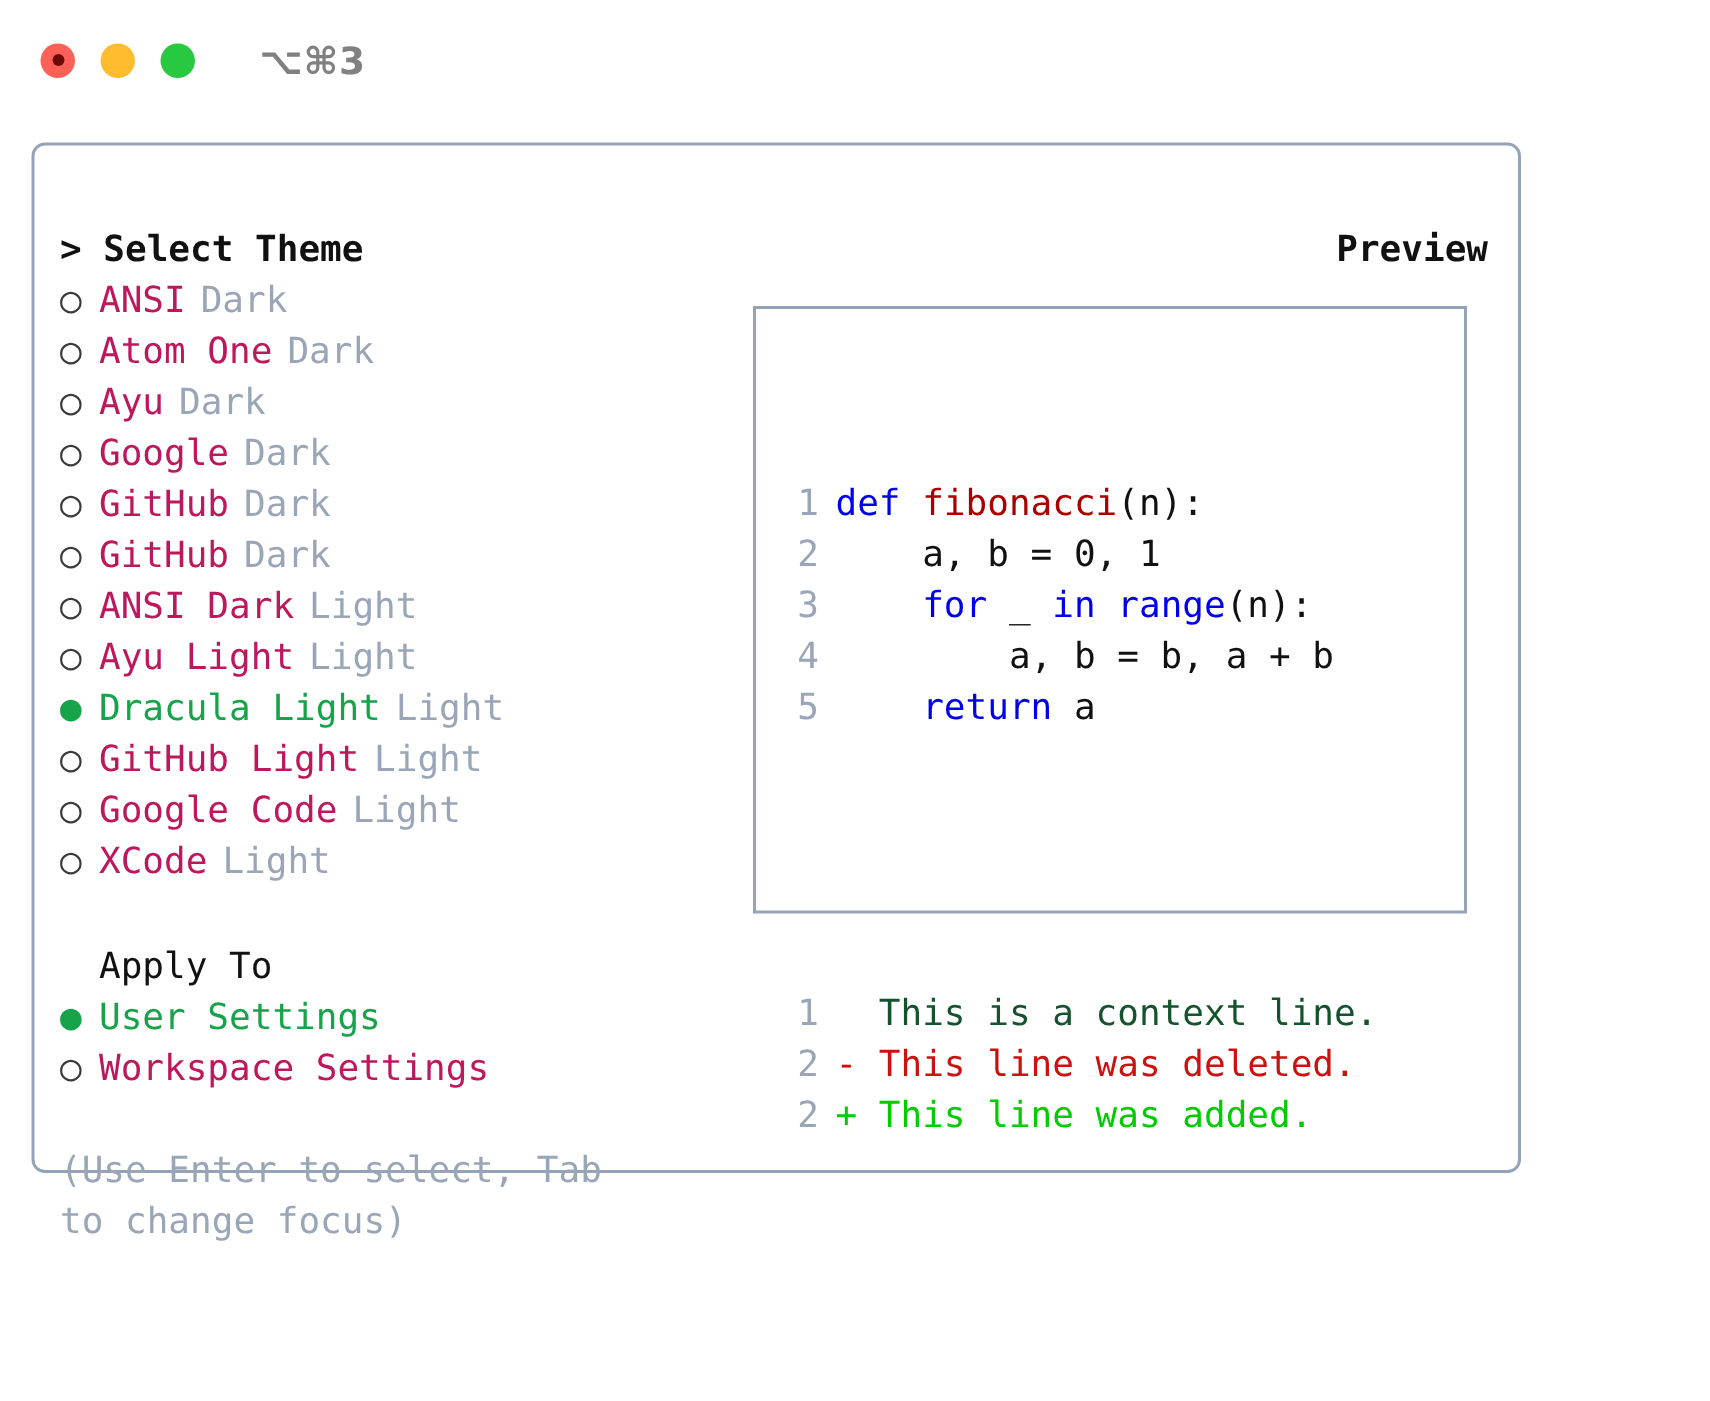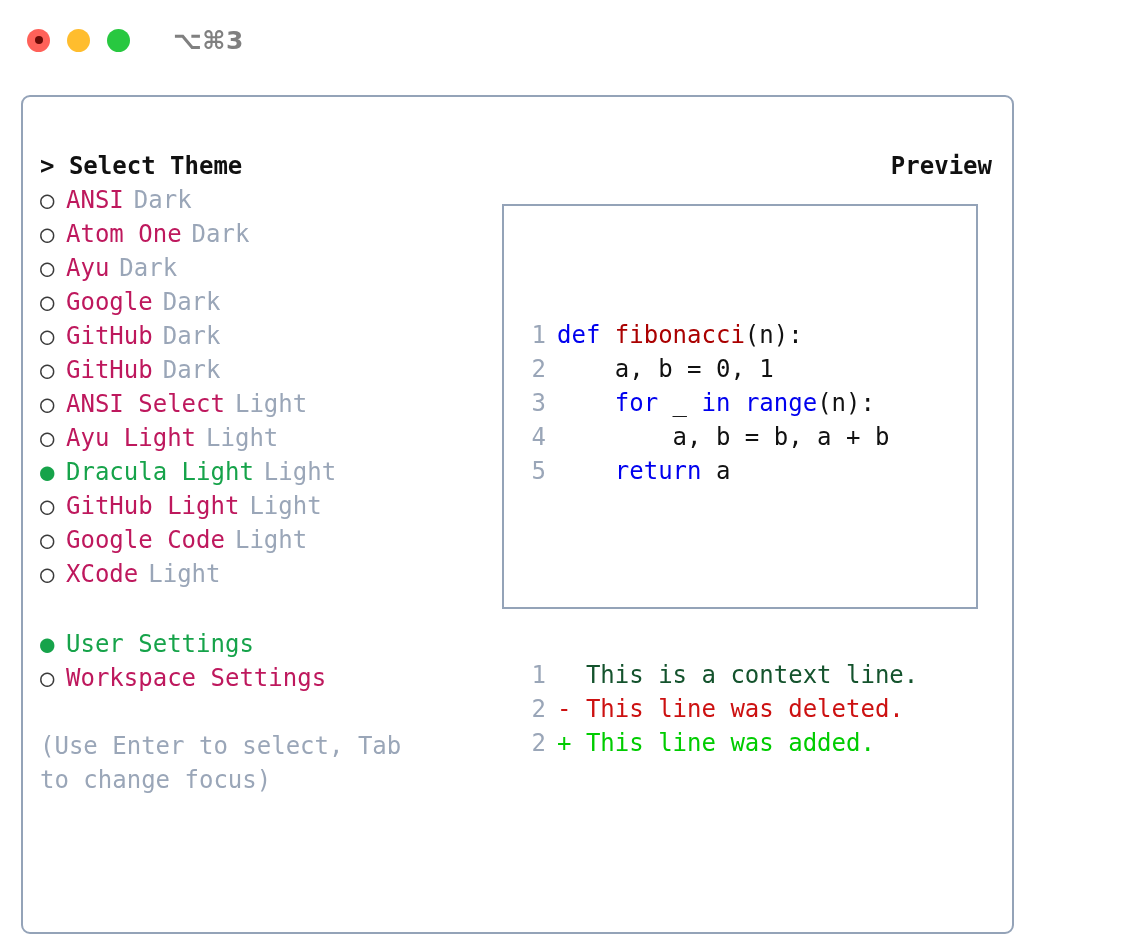--- a/index.html
+++ b/index.html
@@ -63,21 +63,21 @@
     letter-spacing: 0.5px;
     font-family: "DejaVu Sans", "Liberation Sans", sans-serif;
   }
 
   
   .window {
     position: absolute;
     left: 21px;
     top: 95px;
     width: 993px;
-    height: 839px;
+    height: 687px;
     border: 2px solid #94a3b8;
     border-radius: 9px;
     box-sizing: border-box;
     background: #ffffff;
   }
 
   .columns {
     position: absolute;
     left: 0; top: 0;
     width: 100%; height: 100%;
@@ -207,28 +207,29 @@
 
       <div class="left-pane">
         <div class="section-header">&gt; Select Theme</div>
         <div id="theme-list">
             <div class="opt-row"><span class="marker">○</span><span class="opt-name">ANSI</span><span class="opt-kind">Dark</span></div>
             <div class="opt-row"><span class="marker">○</span><span class="opt-name">Atom One</span><span class="opt-kind">Dark</span></div>
             <div class="opt-row"><span class="marker">○</span><span class="opt-name">Ayu</span><span class="opt-kind">Dark</span></div>
             <div class="opt-row"><span class="marker">○</span><span class="opt-name">Google</span><span class="opt-kind">Dark</span></div>
             <div class="opt-row"><span class="marker">○</span><span class="opt-name">GitHub</span><span class="opt-kind">Dark</span></div>
             <div class="opt-row"><span class="marker">○</span><span class="opt-name">GitHub</span><span class="opt-kind">Dark</span></div>
-            <div class="opt-row"><span class="marker">○</span><span class="opt-name">ANSI Select</span><span class="opt-kind">Light</span></div>
+            <div class="opt-row"><span class="marker">○</span><span class="opt-name">ANSI Dark</span><span class="opt-kind">Light</span></div>
             <div class="opt-row"><span class="marker">○</span><span class="opt-name">Ayu Light</span><span class="opt-kind">Light</span></div>
             <div class="opt-row selected"><span class="marker">●</span><span class="opt-name">Dracula Light</span><span class="opt-kind">Light</span></div>
             <div class="opt-row"><span class="marker">○</span><span class="opt-name">GitHub Light</span><span class="opt-kind">Light</span></div>
             <div class="opt-row"><span class="marker">○</span><span class="opt-name">Google Code</span><span class="opt-kind">Light</span></div>
             <div class="opt-row"><span class="marker">○</span><span class="opt-name">XCode</span><span class="opt-kind">Light</span></div>
           </div>
         <div class="spacer-lg"></div>
+        <div class="apply-header">Apply To</div>
         <div id="apply-list">
             <div class="opt-row selected"><span class="marker">●</span><span class="opt-name">User Settings</span></div>
             <div class="opt-row"><span class="marker">○</span><span class="opt-name">Workspace Settings</span></div>
           </div>
         <div class="spacer-md"></div>
         <div class="hint">(Use Enter to select, Tab to change focus)</div>
       </div>
 
       <div class="right-pane">
         <div class="preview-title">Preview</div>

